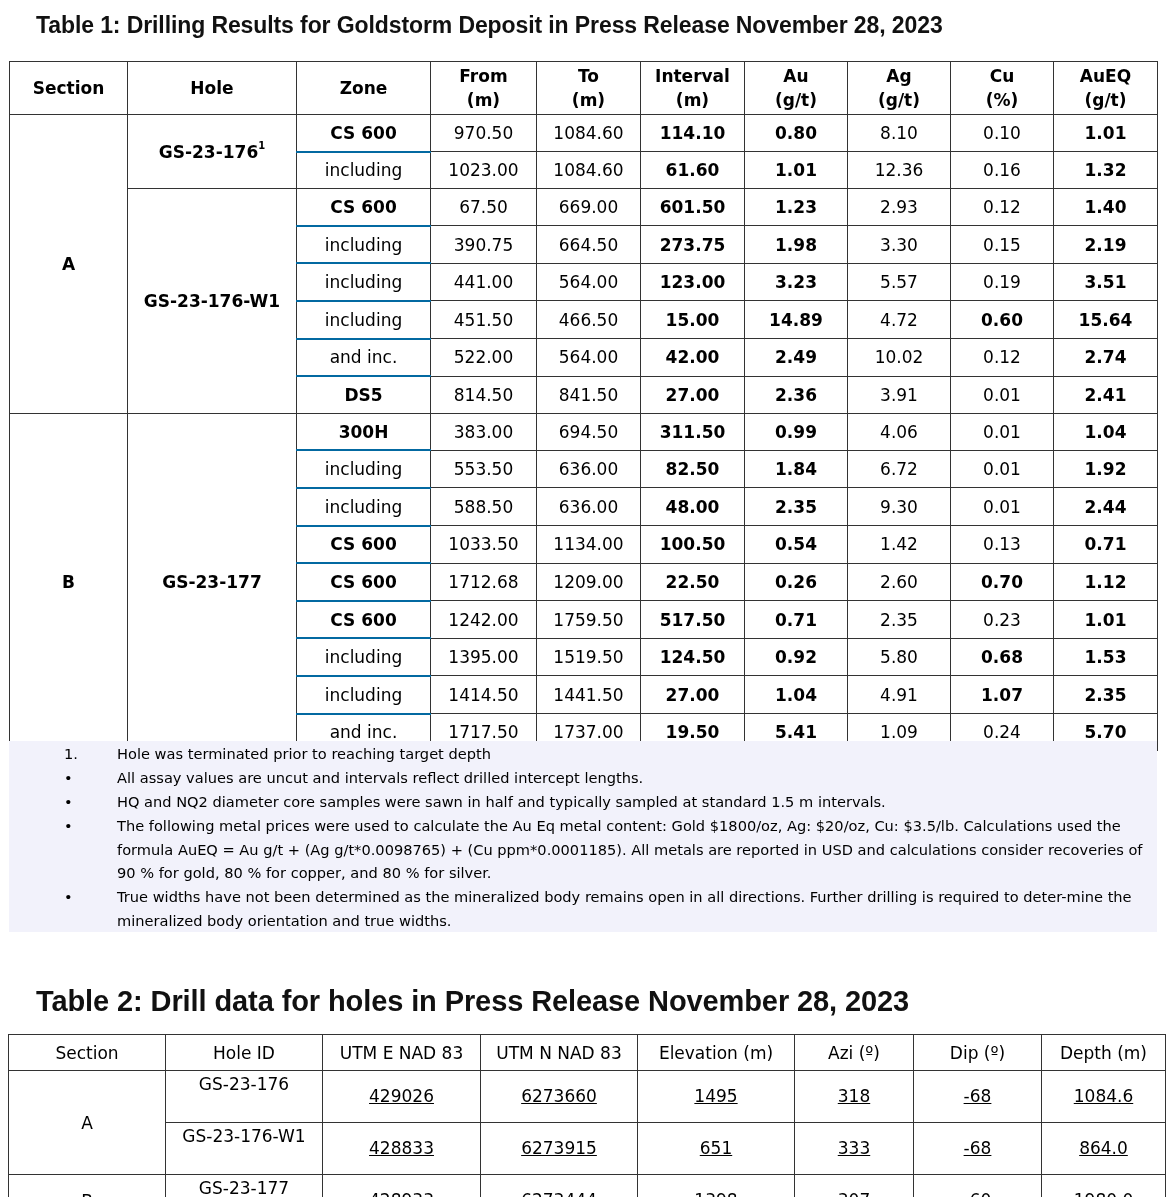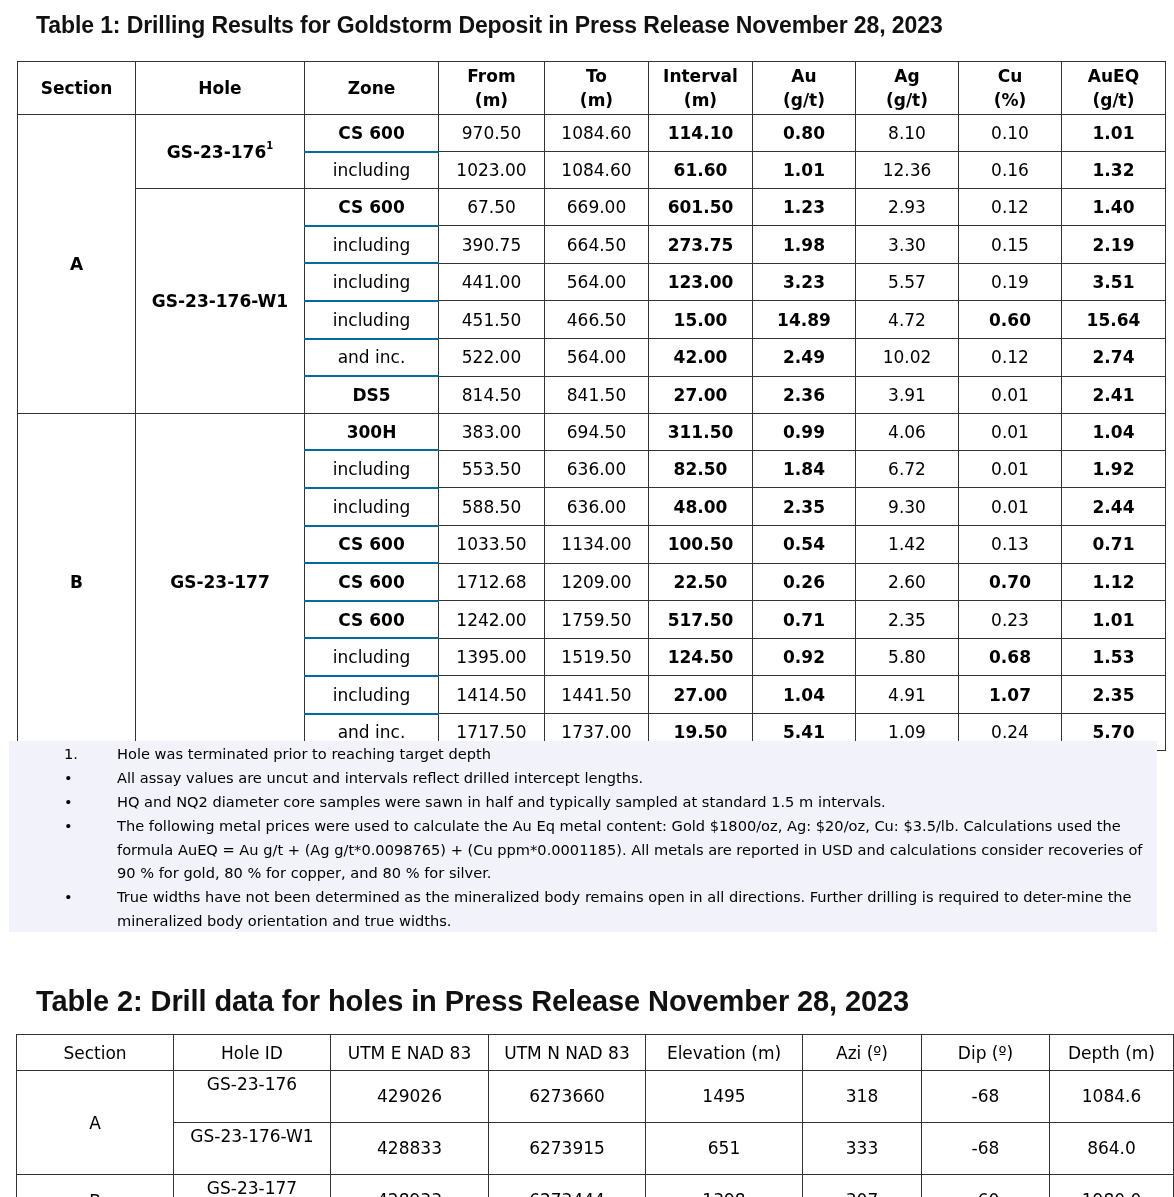--- a/index.html
+++ b/index.html
@@ -6,21 +6,21 @@
   body { width: 1174px; height: 1197px; position: relative; overflow: hidden; color: #000; }
   .title {
     position: absolute; left: 36px;
     font-family: "Liberation Sans", sans-serif; font-weight: bold; font-size: 23px;
     letter-spacing: -0.1px; white-space: nowrap; color: #111;
   }
   #t1-title { top: 12px; }
   #t2-title { top: 985px; font-size: 29px; }
 
   table { border-collapse: collapse; position: absolute; table-layout: fixed;
-    font-family: "DejaVu Sans", sans-serif; margin-left: 8px; }
+    font-family: "DejaVu Sans", sans-serif; }
   table td, table th { border: 1.6px solid #333; text-align: center; vertical-align: middle; padding: 0; }
 
   #table1 { left: 9px; top: 61px; width: 1148px; font-size: 17px; }
   #table1 th { height: 52px; font-weight: bold; line-height: 24px; font-size: 17px; }
   #table1 td { height: 35.6px; }
   #table1 td.b { font-weight: bold; }
   #table1 td.zone-sub { border-top: 2px solid #0369a1; }
   #table1 tbody tr { height: 37px; }
   sup { font-size: 10px; vertical-align: top; position: relative; top: -2px; }
 
@@ -30,21 +30,21 @@
     font-family: "DejaVu Sans", sans-serif; font-size: 14.6px; line-height: 23.7px;
   }
   .note { position: absolute; left: 0; width: 1148px; }
   .note .mk { position: absolute; left: 55px; width: 30px; }
   .note .txt { position: absolute; left: 108px; width: 1040px; }
 
   #table2 { left: 8px; top: 1034px; width: 1157px; font-size: 17px; }
   #table2 th { height: 35px; font-weight: normal; }
   #table2 td { height: 35px; }
   #table2 td.hole-id { vertical-align: top; padding-top: 3px; }
-  #table2 td.num { vertical-align: bottom; padding-bottom: 16px; }
+  #table2 td.num { vertical-align: bottom; padding-bottom: 16px; text-decoration: underline; }
 </style>
 </head>
 <body>
 
 <div class="title" id="t1-title">Table 1: Drilling Results for Goldstorm Deposit  in Press Release November 28, 2023</div>
 
 <table id="table1">
   <colgroup>
     <col style="width:118px">
       <col style="width:169px">

